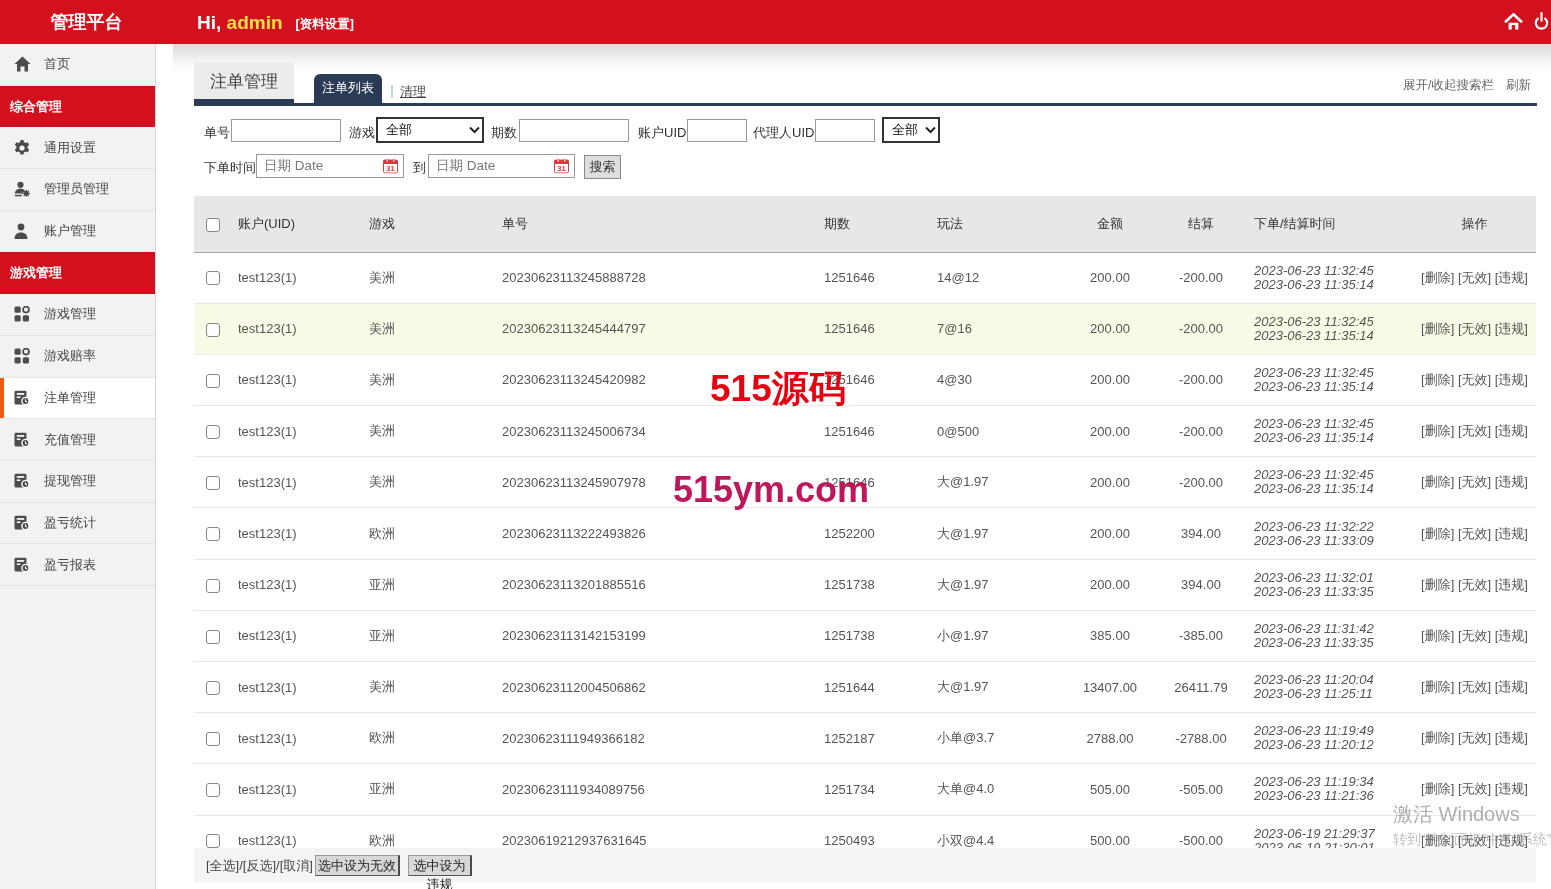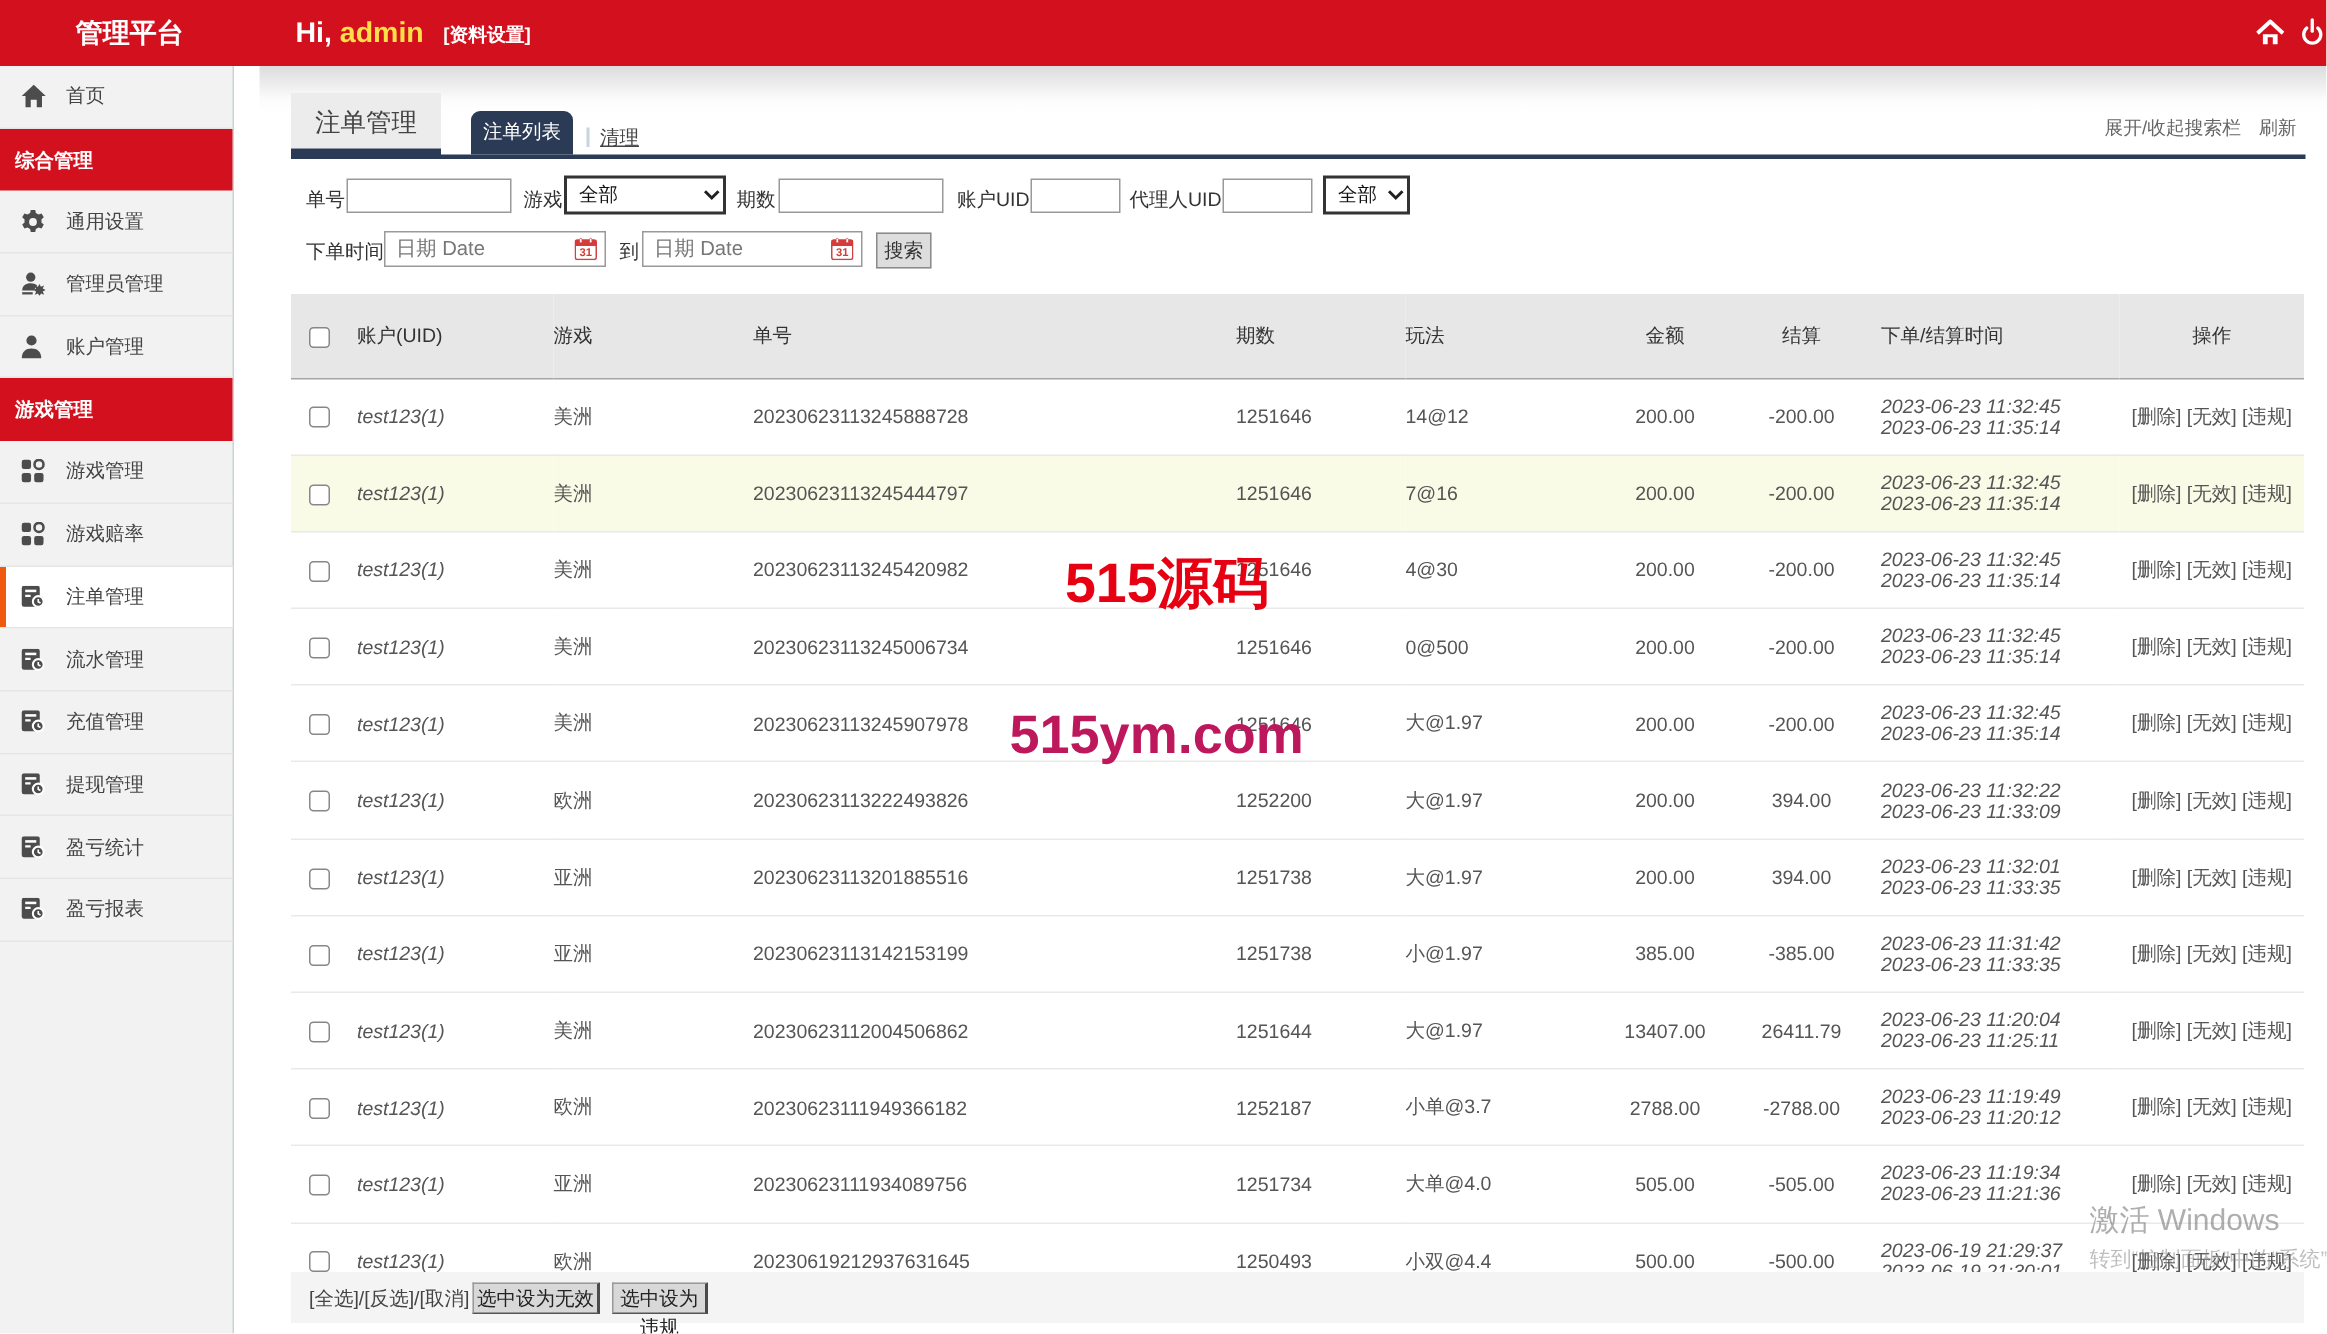--- a/index.html
+++ b/index.html
@@ -38,21 +38,21 @@
 .btn-search { position:absolute; left:584px; top:155px; width:37px; height:24px; background:#ddd; border:1px solid #8a8a8a; font-size:13px; color:#333; text-align:center; line-height:22px; }
 table.grid { position:absolute; left:194px; top:196px; width:1342px; border-collapse:collapse; table-layout:fixed; }
 table.grid th { height:56px; background:#e7e7e7; font-weight:normal; font-size:13px; color:#333; border-bottom:1px solid #a5a5a5; }
 table.grid td { height:51.2px; font-size:13px; color:#555; border-bottom:1px solid #e9e9e9; }
 table.grid .l { text-align:left; }
 table.grid .c { text-align:center; }
 tr.hl td { background:#fafbe6; }
 td.dt { line-height:14px; padding-left:26px;font-style:italic; }
 th.dt { text-align:left; padding-left:26px; }
 .cb { display:inline-block; width:14px; height:14px; border:1px solid #878787; border-radius:3px; background:#fff; vertical-align:middle; margin-left:12px; }
-.acct { color:#333;font-style:italic; }
+.acct { color:#333; }
 .footbar { position:absolute; left:194px; top:848px; width:1342px; height:34px; background:#f4f4f4; }
 .footbar .txt { position:absolute; left:12px; top:9px; font-size:13px; color:#444; }
 .fbtn { position:absolute; top:7px; height:21px; background:#d8d8d8; border:1px solid #999; border-right:2px solid #4a4a4a; border-bottom-color:#555; font-size:13px; color:#222; text-align:center; line-height:19px; }
 .wm1 { position:absolute; left:710px; top:371px; font-size:37px; font-weight:bold; color:#e60012; z-index:20; line-height:36px; }
 .wm2 { position:absolute; left:673px; top:472px; font-size:36px; font-weight:bold; color:#be185d; z-index:20; line-height:36px; }
 .wm3 { position:absolute; left:1393px; top:801px; font-size:20px; color:rgba(108,108,108,0.55); z-index:20; line-height:26px; }
 .wm4 { position:absolute; left:1393px; top:832px; font-size:14px; color:rgba(125,125,125,0.5); z-index:20; white-space:nowrap; line-height:15px; }
 </style>
 </head>
 <body>
@@ -109,30 +109,20 @@
     </div>
   <div class="mi sel">
       <svg width="16" height="15" viewBox="0 0 16 15">
         <rect x="0.5" y="0" width="12" height="14" rx="1.5" fill="#4c4c4c"></rect>
         <rect x="2.8" y="2.6" width="7.4" height="1.7" fill="#fff"></rect>
         <rect x="2.8" y="6" width="3.6" height="1.5" fill="#fff"></rect>
         <circle cx="11.5" cy="10.5" r="3.6" fill="#4c4c4c" stroke="#fff" stroke-width="1.4"></circle>
         <path d="M11.5 8.8 L11.5 10.7 L13 11.5" stroke="#fff" stroke-width="1.1" fill="none"></path>
       </svg>
       <span class="lbl">注单管理</span>
-    </div>
-  <div class="mi">
-      <svg width="16" height="15" viewBox="0 0 16 15">
-        <rect x="0.5" y="0" width="12" height="14" rx="1.5" fill="#4c4c4c"></rect>
-        <rect x="2.8" y="2.6" width="7.4" height="1.7" fill="#fff"></rect>
-        <rect x="2.8" y="6" width="3.6" height="1.5" fill="#fff"></rect>
-        <circle cx="11.5" cy="10.5" r="3.6" fill="#4c4c4c" stroke="#fff" stroke-width="1.4"></circle>
-        <path d="M11.5 8.8 L11.5 10.7 L13 11.5" stroke="#fff" stroke-width="1.1" fill="none"></path>
-      </svg>
-      <span class="lbl">流水管理</span>
     </div>
   <div class="mi">
       <svg width="16" height="15" viewBox="0 0 16 15">
         <rect x="0.5" y="0" width="12" height="14" rx="1.5" fill="#4c4c4c"></rect>
         <rect x="2.8" y="2.6" width="7.4" height="1.7" fill="#fff"></rect>
         <rect x="2.8" y="6" width="3.6" height="1.5" fill="#fff"></rect>
         <circle cx="11.5" cy="10.5" r="3.6" fill="#4c4c4c" stroke="#fff" stroke-width="1.4"></circle>
         <path d="M11.5 8.8 L11.5 10.7 L13 11.5" stroke="#fff" stroke-width="1.1" fill="none"></path>
       </svg>
       <span class="lbl">充值管理</span>

